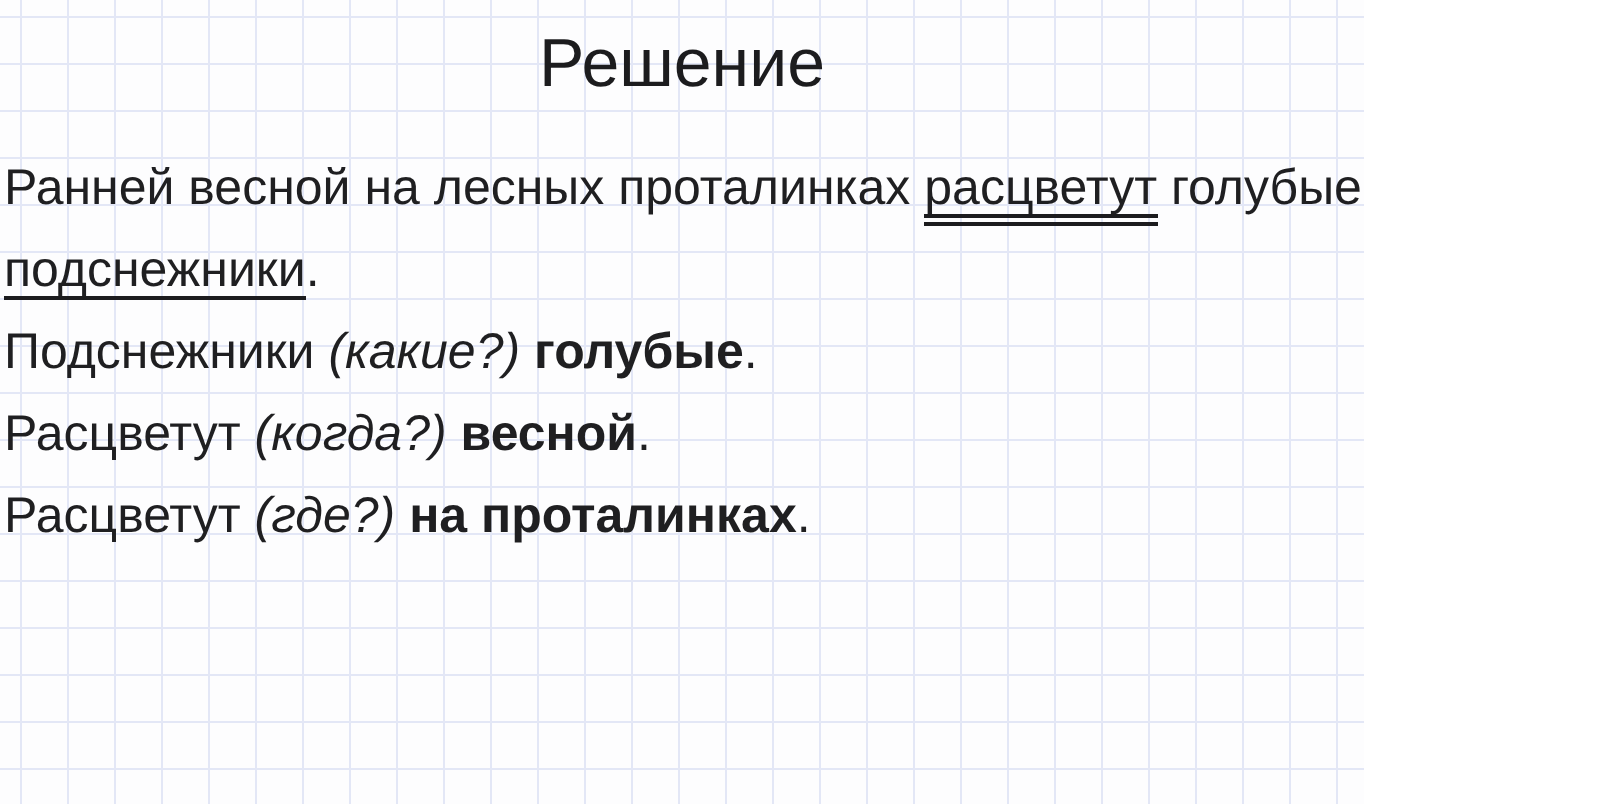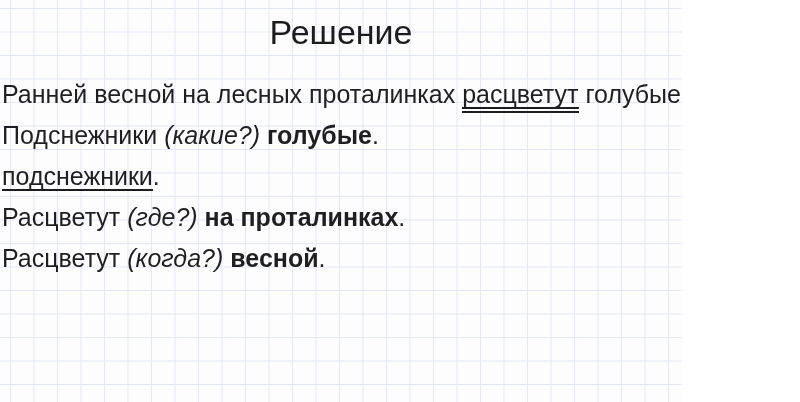--- a/index.html
+++ b/index.html
@@ -54,18 +54,18 @@
     border-bottom: 6px double #1c1c1e;
   }
 </style>
 </head>
 <body>
 
 <div class="page">
   <h1 class="title">Решение</h1>
   <div class="body-text" id="lines">
       <div class="line"><span class="seg regular">Ранней весной на лесных проталинках </span><span class="seg u-double">расцветут</span><span class="seg regular"> голубые</span></div>
+      <div class="line"><span class="seg u-single">подснежники</span><span class="seg regular">.</span></div>
       <div class="line"><span class="seg regular">Подснежники </span><span class="seg italic">(какие?)</span><span class="seg regular"> </span><span class="seg bold">голубые</span><span class="seg regular">.</span></div>
-      <div class="line"><span class="seg u-single">подснежники</span><span class="seg regular">.</span></div>
+      <div class="line"><span class="seg regular">Расцветут </span><span class="seg italic">(когда?)</span><span class="seg regular"> </span><span class="seg bold">весной</span><span class="seg regular">.</span></div>
       <div class="line"><span class="seg regular">Расцветут </span><span class="seg italic">(где?)</span><span class="seg regular"> </span><span class="seg bold">на проталинках</span><span class="seg regular">.</span></div>
-      <div class="line"><span class="seg regular">Расцветут </span><span class="seg italic">(когда?)</span><span class="seg regular"> </span><span class="seg bold">весной</span><span class="seg regular">.</span></div>
     </div>
 </div>
 
 </body></html>

